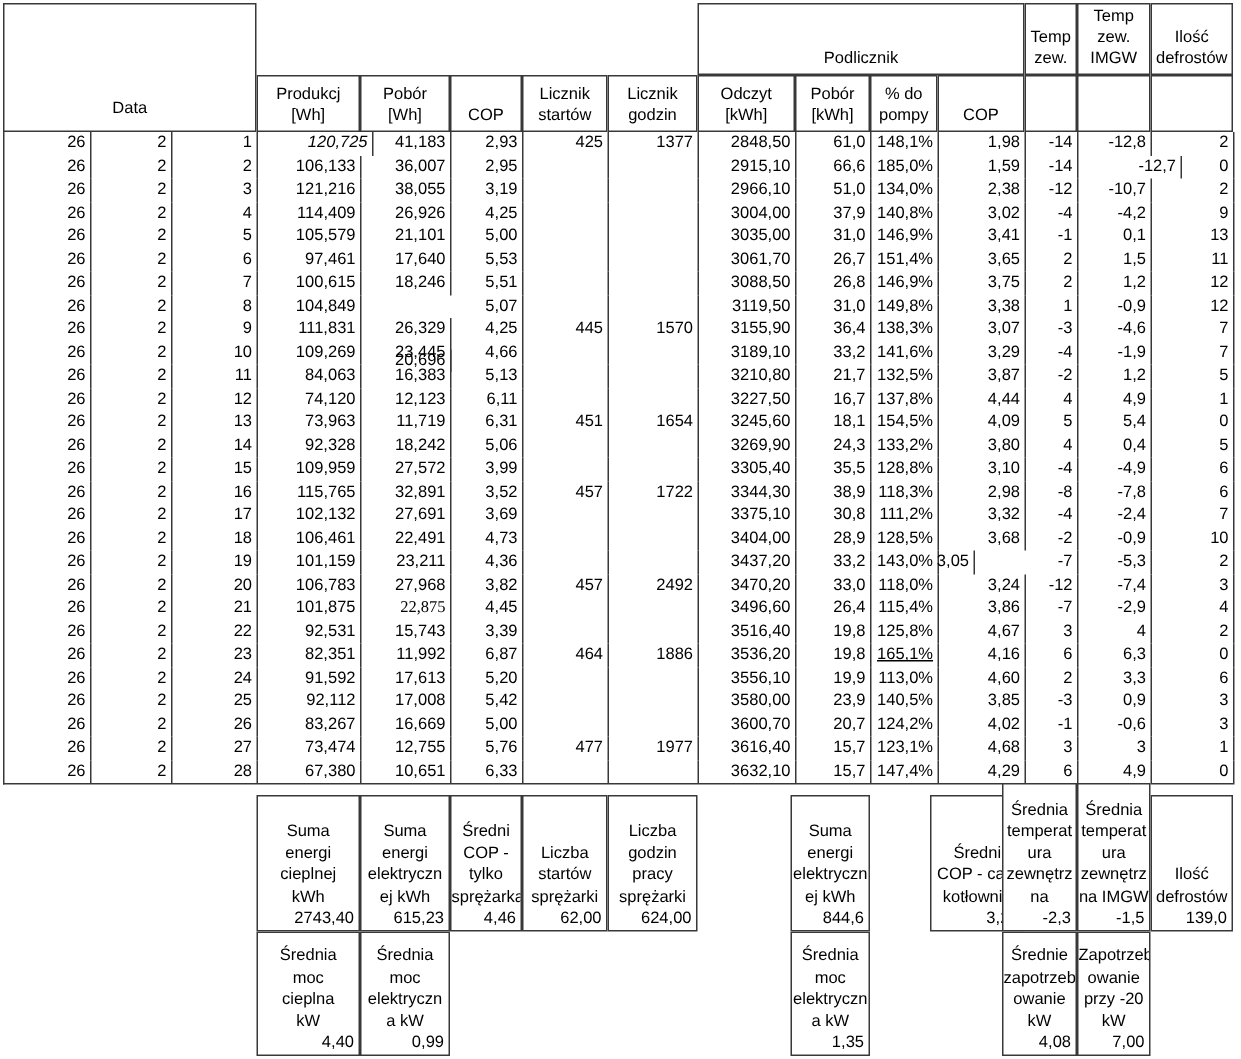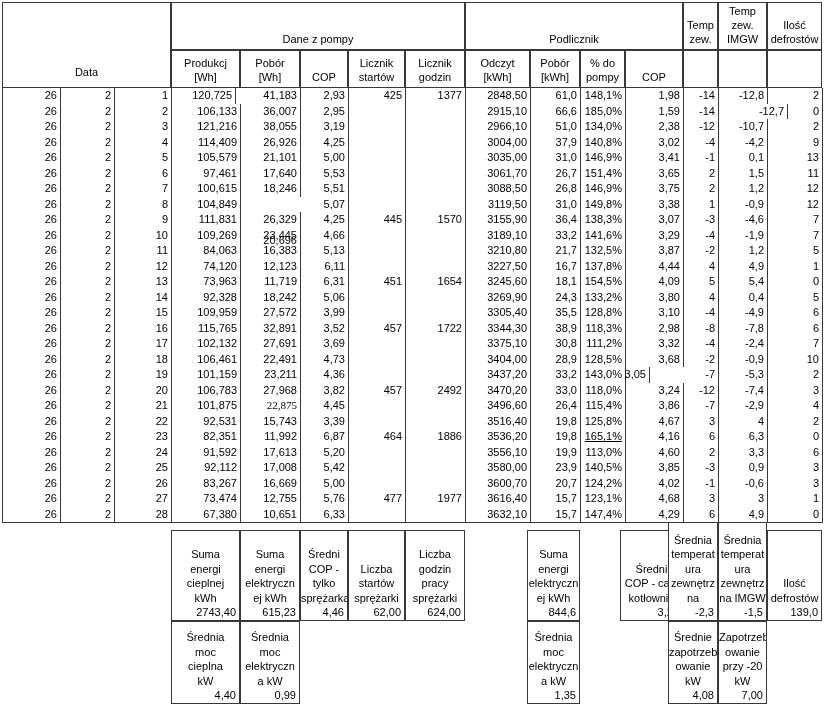--- a/index.html
+++ b/index.html
@@ -31,21 +31,20 @@
   .slabel{text-align:center;white-space:pre-line;line-height:14.5px;overflow:hidden;}
   .svalue{text-align:right;padding:0 3px 1px 0;line-height:14px;}
 </style>
 </head>
 <body>
 
 <div class="sheet">
 
   <div class="hcell" style="left:2px;top:2px;width:169px;height:86px;padding-bottom:8px;">Data</div>
 
-  <div class="hcell" style="left:171px;top:2px;width:294px;height:48px;">Dane z pompy</div>
 
   <div class="hcell" style="left:465px;top:2px;width:218px;height:48px;">Podlicznik</div>
 
   <div class="hcell" style="left:683px;top:2px;width:35px;height:48px;">Temp
 zew.</div>
 
   <div class="hcell" style="left:718px;top:2px;width:49px;height:48px;">Temp
 zew.
 IMGW</div>
 
@@ -70,21 +69,21 @@
   <div class="hcell" style="left:625px;top:50px;width:58px;height:38px;">COP</div>
   <div class="hcell" style="left:683px;top:50px;width:35px;height:38px;"></div>
   <div class="hcell" style="left:718px;top:50px;width:49px;height:38px;"></div>
   <div class="hcell" style="left:767px;top:50px;width:55px;height:38px;"></div>
 
   <div class="grid" id="data-rows">
       <div class="row">
         <div class="dcell" style="left: 0px; width: 58px;">26</div>
         <div class="dcell" style="left: 58px; width: 54px;">2</div>
         <div class="dcell" style="left: 112px; width: 57px;">1</div>
-        <div class="dcell" style="left: 164px; width: 69px;">120,725</div>
+        <div class="dcell" style="left: 177px; width: 69px; font-style: italic;">120,725</div>
         <div class="dcell" style="left: 238px; width: 60px;">41,183</div>
         <div class="dcell" style="left: 298px; width: 48px;">2,93</div>
         <div class="dcell" style="left: 346px; width: 57px;">425</div>
         <div class="dcell" style="left: 403px; width: 60px;">1377</div>
         <div class="dcell" style="left: 463px; width: 65px;">2848,50</div>
         <div class="dcell" style="left: 528px; width: 50px;">61,0</div>
         <div class="dcell" style="left: 578px; width: 45px;">148,1%</div>
         <div class="dcell" style="left: 623px; width: 58px;">1,98</div>
         <div class="dcell" style="left: 681px; width: 35px;">-14</div>
         <div class="dcell" style="left: 716px; width: 49px;">-12,8</div>

